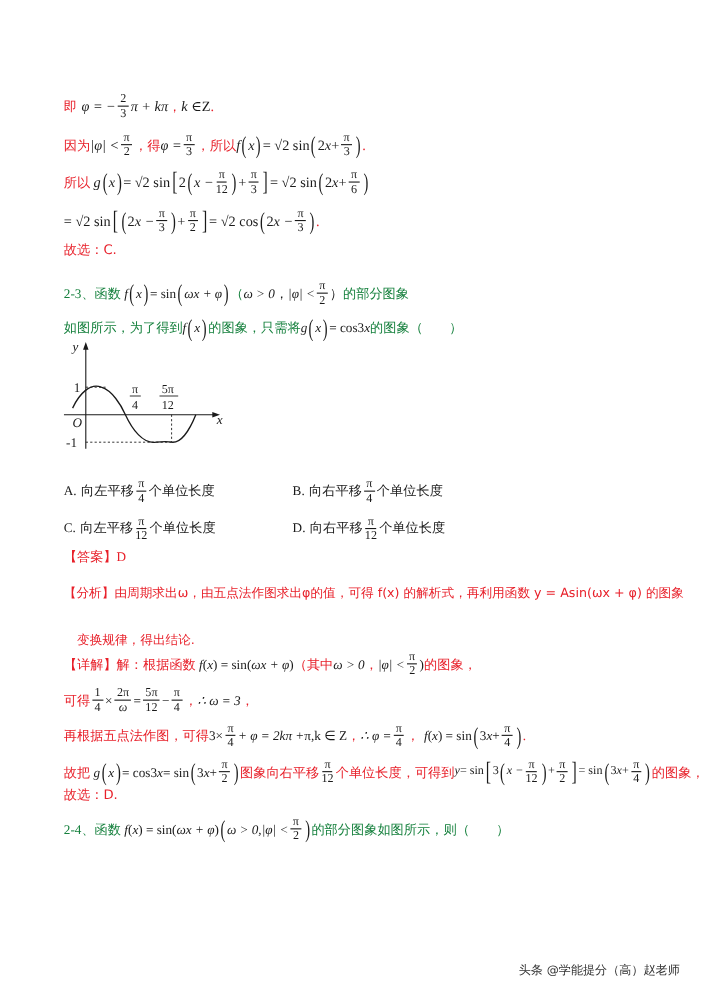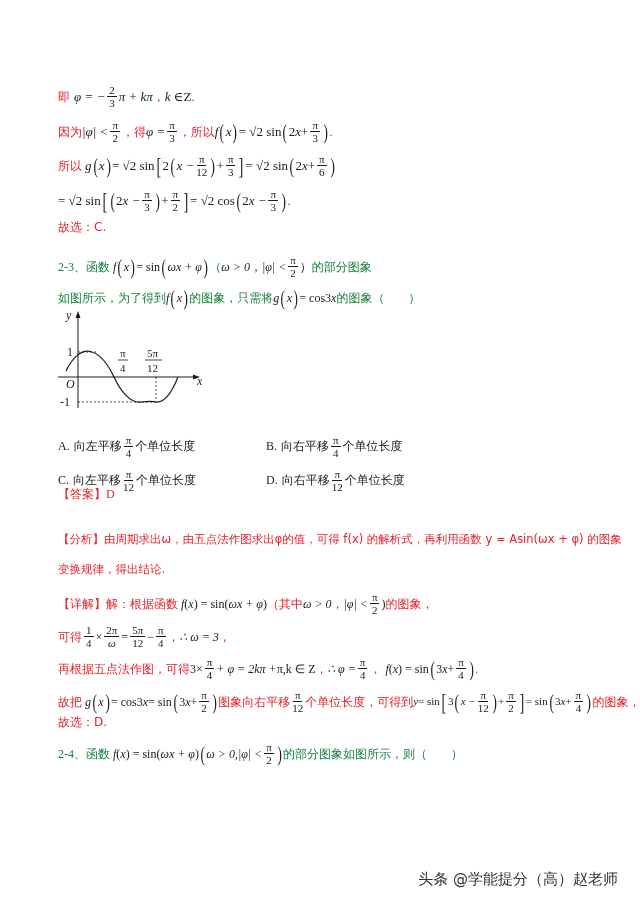--- a/index.html
+++ b/index.html
@@ -11,21 +11,21 @@
   .math { font-family: "Liberation Serif", "DejaVu Serif", serif; font-style: italic; color: #1a1a1a; }
   .mr { font-family: "Liberation Serif", serif; font-style: normal; color: #1a1a1a; }
   .cjk { font-family: "DejaVu Sans", sans-serif; font-size: 12px; }
   .frac { display: inline-flex; flex-direction: column; align-items: center; vertical-align: middle; margin: 0 2px; font-style: normal; font-size: 11px; color: #1a1a1a; }
   .frac .num { border-bottom: 1px solid #1a1a1a; padding: 0 2px; line-height: 12px; }
   .frac .den { line-height: 12px; }
   .paren { font-size: 22px; font-style: normal; font-weight: 300; color: #1a1a1a; transform: scaleX(0.6); display: inline-block; }
   .brk { font-size: 24px; font-style: normal; color: #1a1a1a; display: inline-block; transform: scaleX(0.6); }
   .opt { position: absolute; display: flex; align-items: center; white-space: nowrap; font-size: 12px; }
   .graph { position: absolute; left: 58px; top: 310px; }
-  .watermark { position: absolute; right: 22px; bottom: 16px; font-family: "DejaVu Sans", sans-serif; font-size: 15px; color: #333333; }
+  .watermark { position: absolute; right: 22px; bottom: 16px; font-family: "DejaVu Sans", sans-serif; font-size: 11px; color: #333333; }
 </style>
 </head>
 <body>
 
 <div class="line" style="top:84px;">
   <span class="red cjk">即</span>
   <span class="math" style="margin-left:4px;">φ = −</span>
   <span class="frac">
       <span class="num">2</span>
       <span class="den">3</span>
@@ -229,30 +229,30 @@
 <div class="opt" style="left:266px; top:468px;">
   <span>D.</span>
   <span class="cjk" style="margin-left:4px;">向右平移</span>
   <span class="frac">
       <span class="num">π</span>
       <span class="den">12</span>
     </span>
   <span class="cjk">个单位长度</span>
 </div>
 
-<div class="line red" style="top:488px; font-size:12px;">
+<div class="line red" style="top:500px; font-size:12px;">
   <span class="cjk">【答案】</span>
   <span>D</span>
 </div>
 
 <div class="line red cjk" style="top:534px; font-size:11.5px;">
   <span>【分析】</span>
   <span>由周期求出ω，由五点法作图求出φ的值，可得 f(x) 的解析式，再利用函数 y = Asin(ωx + φ) 的图象</span>
 </div>
-<div class="line red cjk" style="top:564px; font-size:11.5px;">变换规律，得出结论.</div>
+<div class="line red cjk" style="top:576px; font-size:11.5px;margin-left:12px;">变换规律，得出结论.</div>
 
 <div class="line" style="top:591px; font-size:12px;">
   <span class="red cjk">【详解】</span>
   <span class="red cjk">解：根据函数</span>
   <span class="math" style="margin-left:3px;">f</span>
     <span class="mr">(</span>
     <span class="math">x</span>
     <span class="mr">) = sin(</span>
     <span class="math">ωx + φ</span>
     <span class="mr">)</span>

